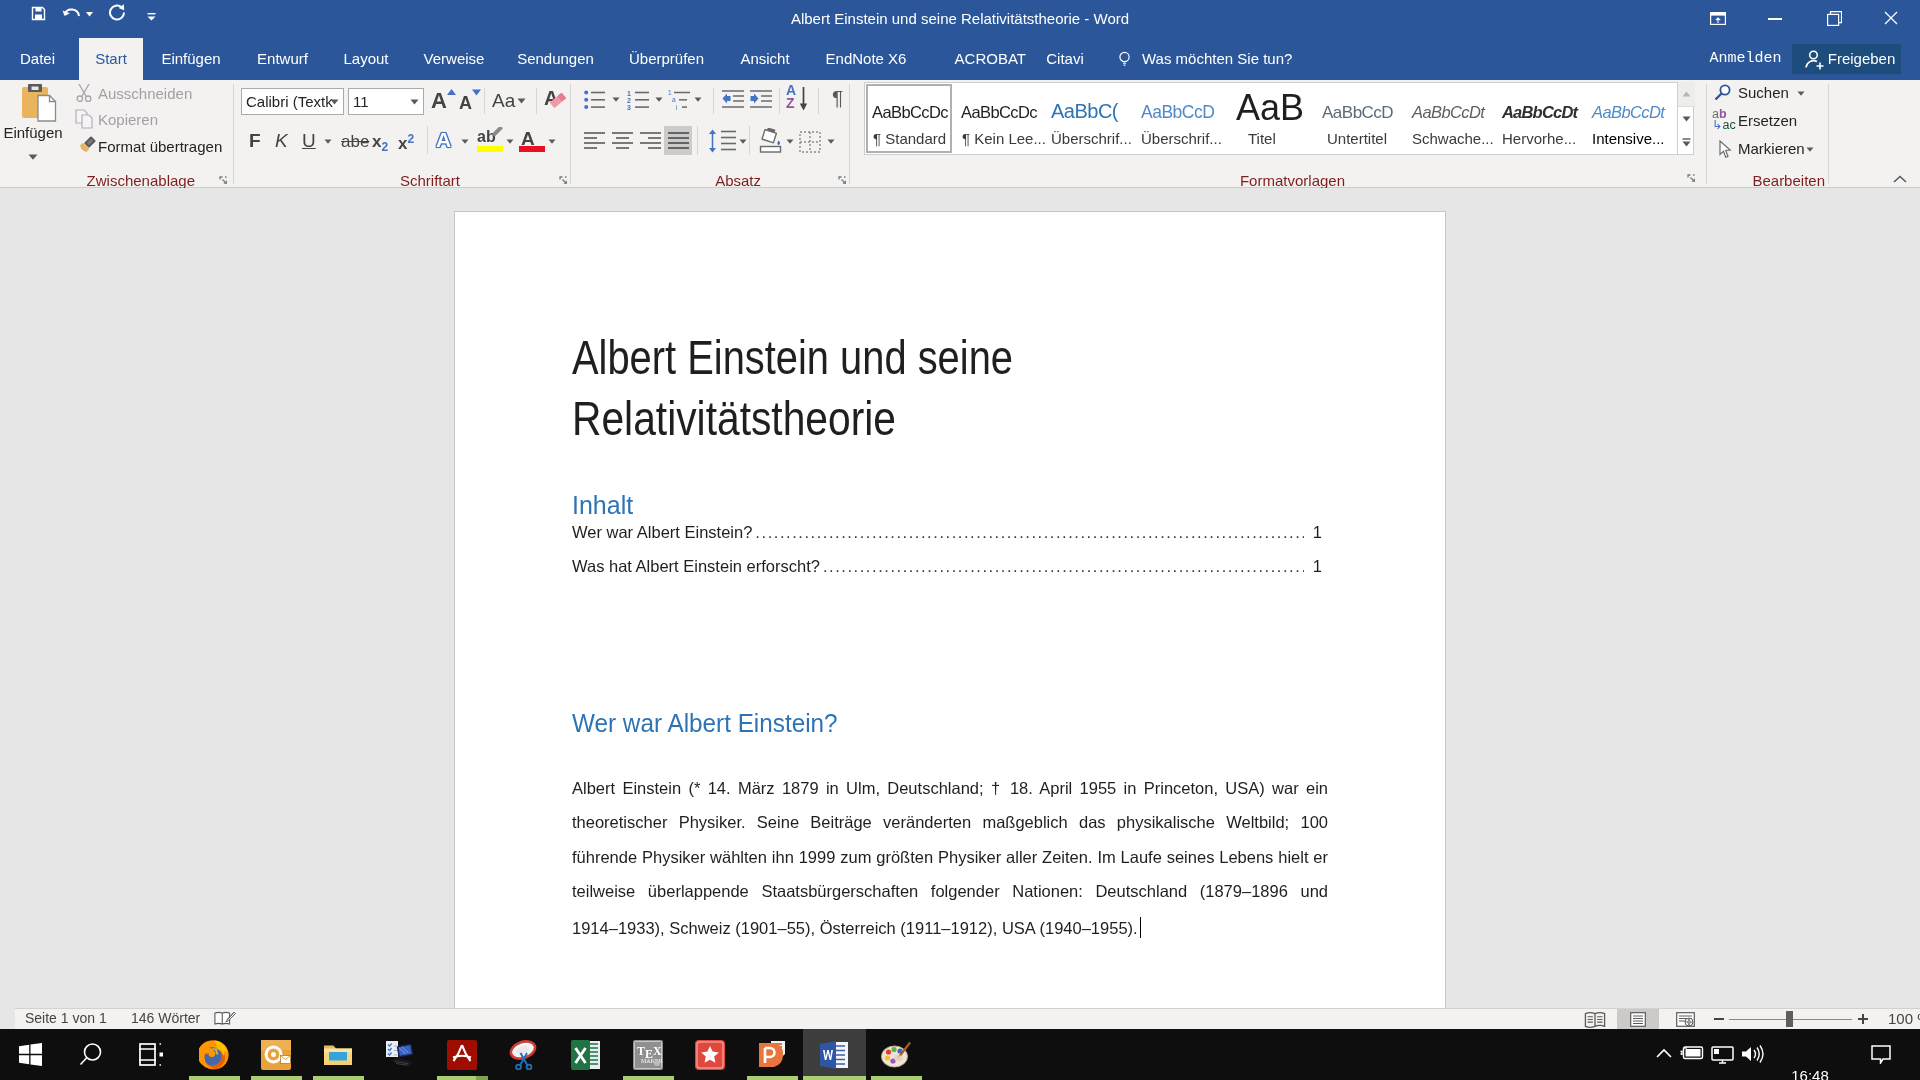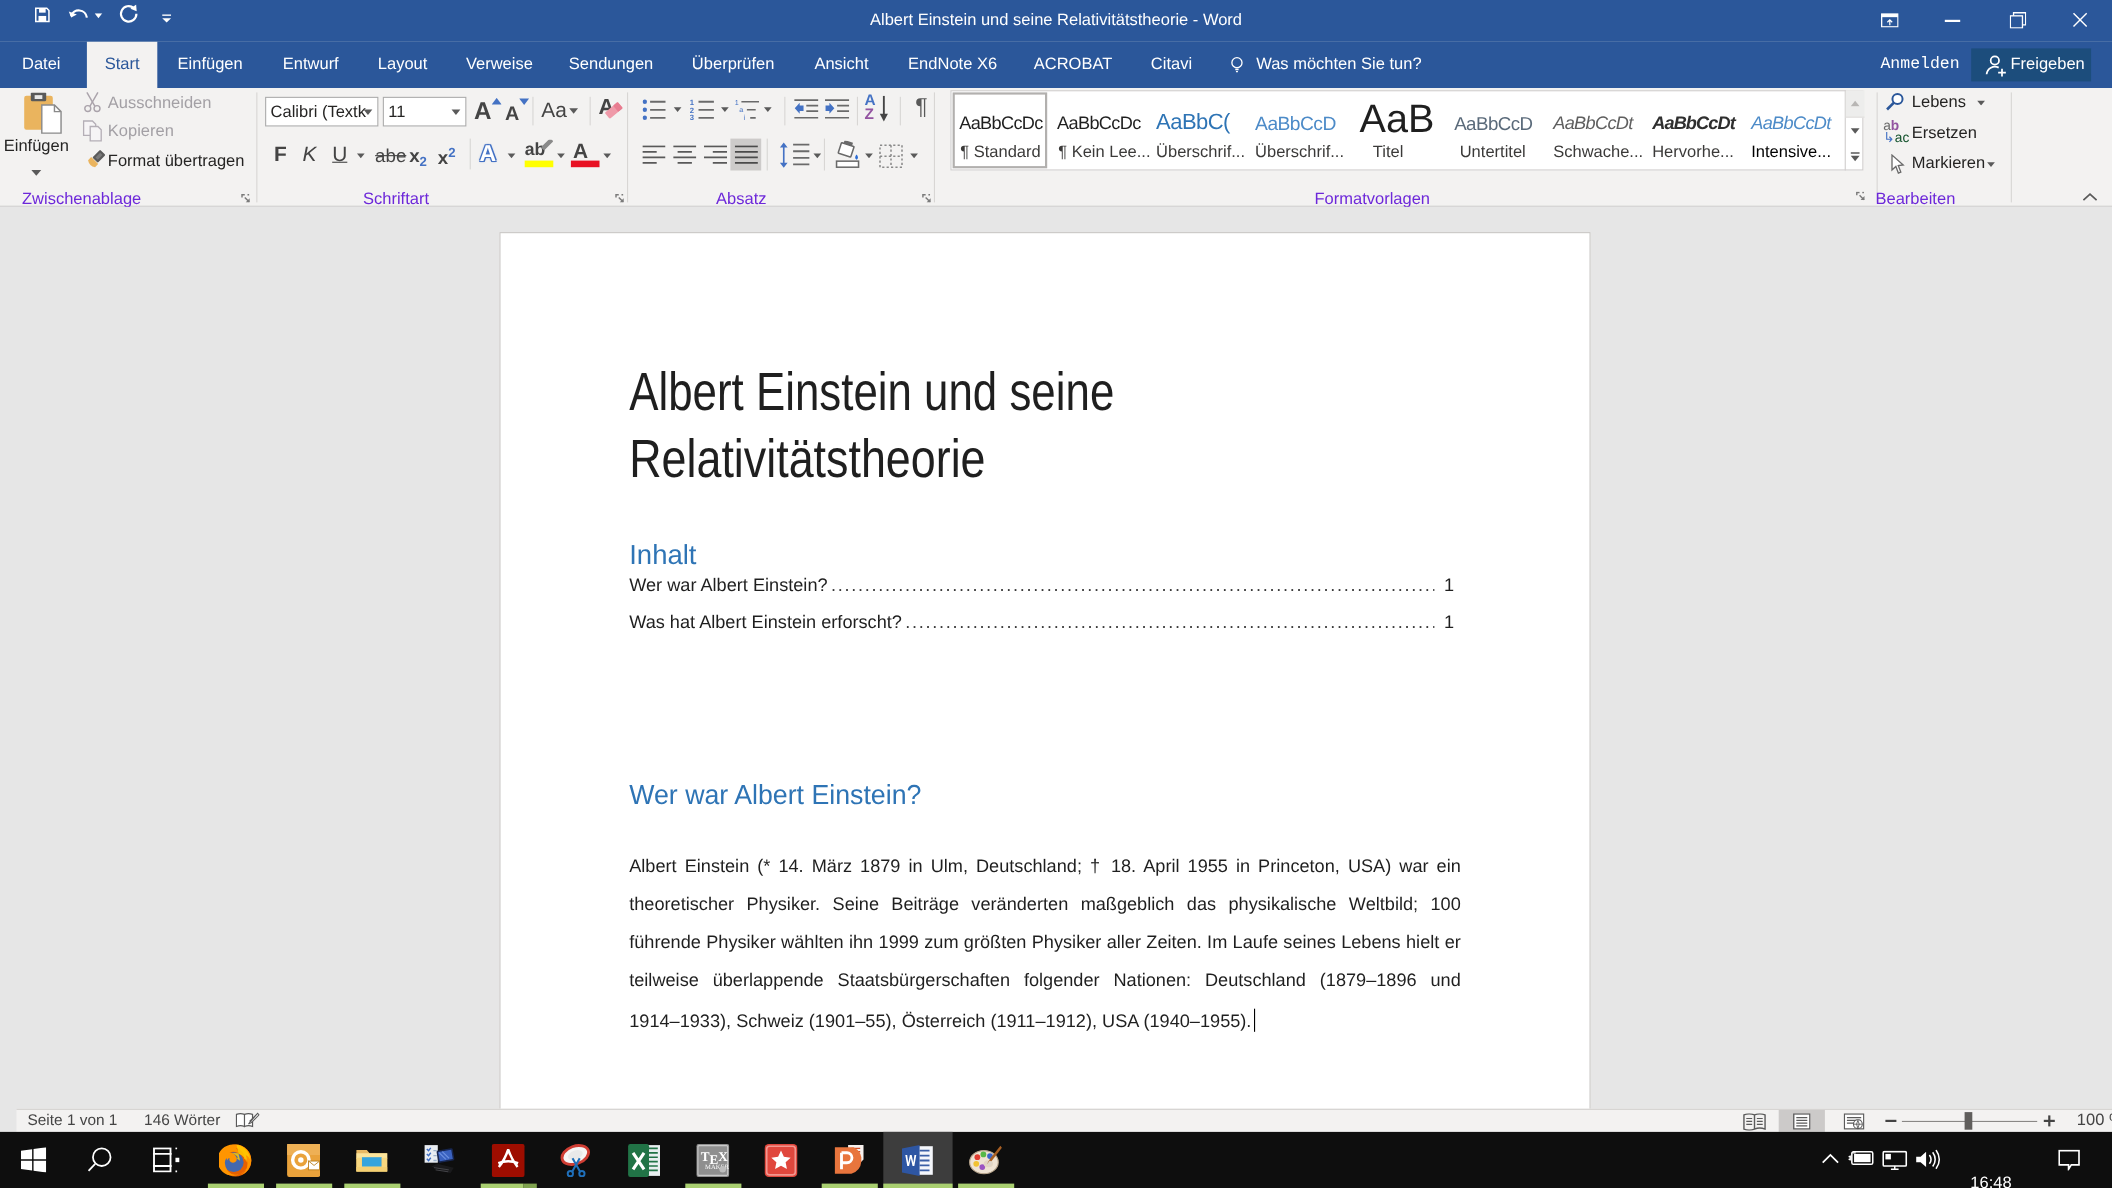--- a/index.html
+++ b/index.html
@@ -7,21 +7,21 @@
   html,body { width:1920px; height:1080px; overflow:hidden; }
   body { font-family:"Liberation Sans", sans-serif; position:relative; background:#e6e6e6; }
   .abs { position:absolute; }
   
   #titlebar { position:absolute; left:0; top:0; width:1920px; height:38px; background:#2b579a; color:#fff; }
   #tabrow { position:absolute; left:0; top:38px; width:1920px; height:42px; background:#2b579a; }
   .tab { position:absolute; top:0; height:42px; line-height:42px; color:#fff; font-size:15px; text-align:center; }
   #tab-start { background:#f3f2f1; color:#2b579a; }
   #ribbon { position:absolute; left:0; top:80px; width:1920px; height:108px; background:#f3f2f1; border-bottom:1px solid #cecccb; }
   .gsep { position:absolute; top:4px; width:1px; height:100px; background:#d8d6d4; }
-  .glabel { position:absolute; top:92px; font-size:15px; color:#6d28d9; text-align:left; white-space:nowrap; }
+  .glabel { position:absolute; top:92px; font-size:15px; color:#7f1d1d; text-align:right; white-space:nowrap; }
   .launcher { position:absolute; top:96px; width:10px; height:10px; }
   .isep { position:absolute; width:1px; background:#d8d6d4; }
   
   #docarea { position:absolute; left:0; top:188px; width:1920px; height:820px; background:#e6e6e6; overflow:hidden; }
   #page { position:absolute; left:454px; top:23px; width:992px; height:1285px; background:#fff; border:1px solid #c8c6c4; }
   
   #statusbar { position:absolute; left:0; top:1008px; width:1920px; height:21px; background:#f3f2f1; border-top:1px solid #d4d2d0; color:#444; font-size:15px;margin-left:15px; }
   .dline { position:absolute; white-space:nowrap; line-height:1; transform-origin:0 0; }
   .toc { position:absolute; left:117px; width:750px; display:flex; align-items:baseline; font-size:16.5px; line-height:1; color:#1f1f1f; }
   .toc .dots { flex:1; overflow:hidden; white-space:nowrap; letter-spacing:1.55px; color:#3a3a3a; margin:0 9px 0 3px; }
@@ -83,21 +83,21 @@
   <div class="tab" style="left:0px;width:75px;">Datei</div>
   <div class="tab" id="tab-start" style="left:79px;width:64px;">Start</div>
   <div class="tab" style="left:147px;width:88px;">Einfügen</div>
   <div class="tab" style="left:244px;width:77px;">Entwurf</div>
   <div class="tab" style="left:331px;width:70px;">Layout</div>
   <div class="tab" style="left:411px;width:86px;">Verweise</div>
   <div class="tab" style="left:504px;width:103px;">Sendungen</div>
   <div class="tab" style="left:615px;width:103px;">Überprüfen</div>
   <div class="tab" style="left:727px;width:76px;">Ansicht</div>
   <div class="tab" style="left:812px;width:108px;">EndNote X6</div>
-  <div class="tab" style="left:925px;width:101px;">ACROBAT</div>
+  <div class="tab" style="left:925px;width:101px;text-align:right;">ACROBAT</div>
   <div class="tab" style="left:1030px;width:70px;">Citavi</div>
   <svg class="abs" style="left:1118px;top:13px" width="13" height="17" viewBox="0 0 13 17">
     <circle cx="6.5" cy="6" r="4.6" fill="none" stroke="#fff" stroke-width="1.2"></circle>
     <path d="M4.8 10.5 h3.4 M5 12.3 h3 M5.6 14.1 h1.8" stroke="#fff" stroke-width="1.1"></path>
   </svg>
   <div class="tab" style="left:1142px;width:160px;font-size:15px;text-align:left;white-space:nowrap;">Was möchten Sie tun?</div>
   <div class="tab" style="left:1694px;width:103px;font-family:Liberation Mono, monospace;">Anmelden</div>
   <div class="tab" style="left:1792px;width:109px;top:6px;height:30px;line-height:30px;background:#1c4d7c;">
     <svg class="abs" style="left:12px;top:5px" width="20" height="21" viewBox="0 0 20 21">
       <circle cx="9.5" cy="6" r="3.8" fill="none" stroke="#fff" stroke-width="1.6"></circle>
@@ -415,21 +415,21 @@
     <path d="M1 3.5 v-2.5 h2.5 M6 1 h1.5" fill="none" stroke="#7a7a7a" stroke-width="1.3"></path>
     <path d="M3.5 3.5 l4 4" stroke="#7a7a7a" stroke-width="1.3"></path>
     <path d="M8 4.2 v3.6 h-3.6 z" fill="#7a7a7a"></path>
   </svg>
   <div class="gsep" style="left:1706px;"></div>
 
   <svg class="abs" style="left:1714px;top:4px" width="18" height="17" viewBox="0 0 18 17">
     <circle cx="11" cy="6" r="4.6" fill="#fff" stroke="#2b579a" stroke-width="1.8"></circle>
     <path d="M7.5 9.5 L1.5 15.5" stroke="#2b579a" stroke-width="2.4"></path>
   </svg>
-  <div class="abs" style="left:1738px;top:4px;font-size:15px;color:#252423;">Lebens</div>
+  <div class="abs" style="left:1738px;top:4px;font-size:15px;color:#252423;">Suchen</div>
   <svg class="abs" style="left:1797px;top:11px" width="8" height="5" viewBox="0 0 8 5">
       <path d="M0.5 0.5 h7 L4 4.8 z" fill="#5a5a5a"></path>
     </svg>
   <div class="abs" style="left:1712px;top:29px;font-size:12.5px;line-height:10.5px;color:#6a6a6a;">a<span style="color:#9354a1;font-weight:bold;">b</span><br><span style="color:#4472c4;">↳</span><span style="color:#14532d;font-weight:normal;">ac</span></div>
   <div class="abs" style="left:1738px;top:32px;font-size:15px;color:#252423;">Ersetzen</div>
   <svg class="abs" style="left:1719px;top:60px" width="13" height="20" viewBox="0 0 13 20">
     <path d="M1 1 L1 14.5 L4.5 11.3 L6.8 17.3 L9 16.4 L6.7 10.5 L11.2 10 z" fill="#fff" stroke="#6a6a6a" stroke-width="1.2"></path>
   </svg>
   <div class="abs" style="left:1738px;top:60px;font-size:15px;color:#252423;">Markieren</div>
   <svg class="abs" style="left:1806px;top:67px" width="8" height="5" viewBox="0 0 8 5">

